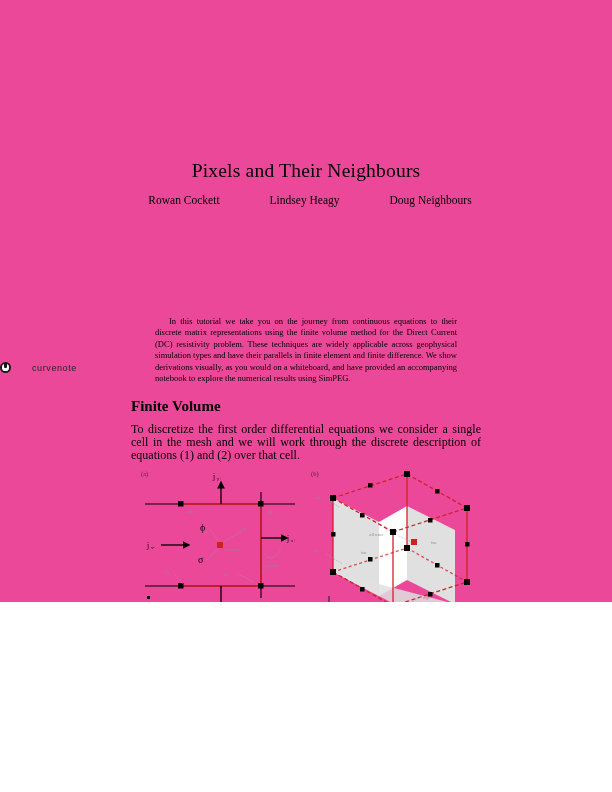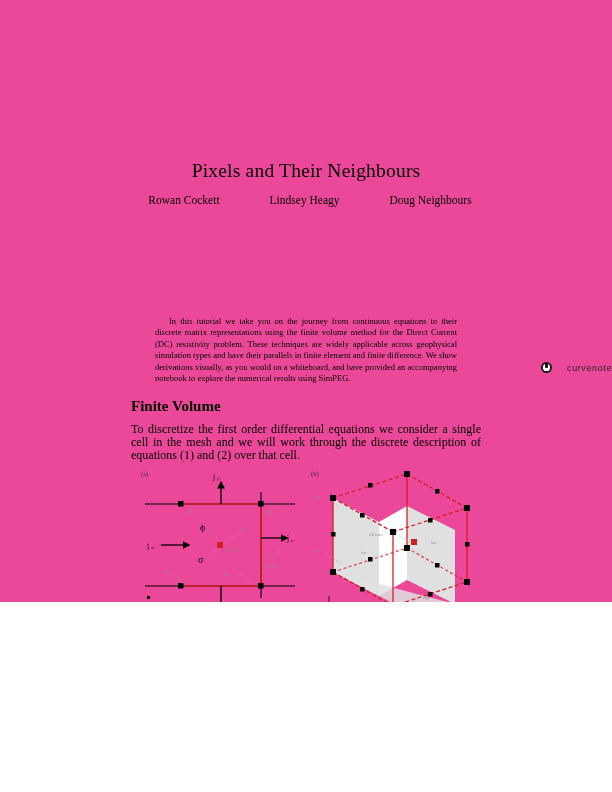--- a/index.html
+++ b/index.html
@@ -79,23 +79,23 @@
     margin-top: 44px;
   }
 
   
   .logo {
     position: absolute;
     left: 0;
     right: 0;
     top: 362px;
     display: flex;
-    justify-content: flex-end;
+    justify-content: flex-start;
     align-items: center;
-    gap: 15px;
+    gap: 21px;
   }
   .logo-mark {
     width: 11px;
     height: 11px;
     border-radius: 50%;
     background: #1a1a1a;
     position: relative;
     flex: none;
   }
   .logo-mark::before {

